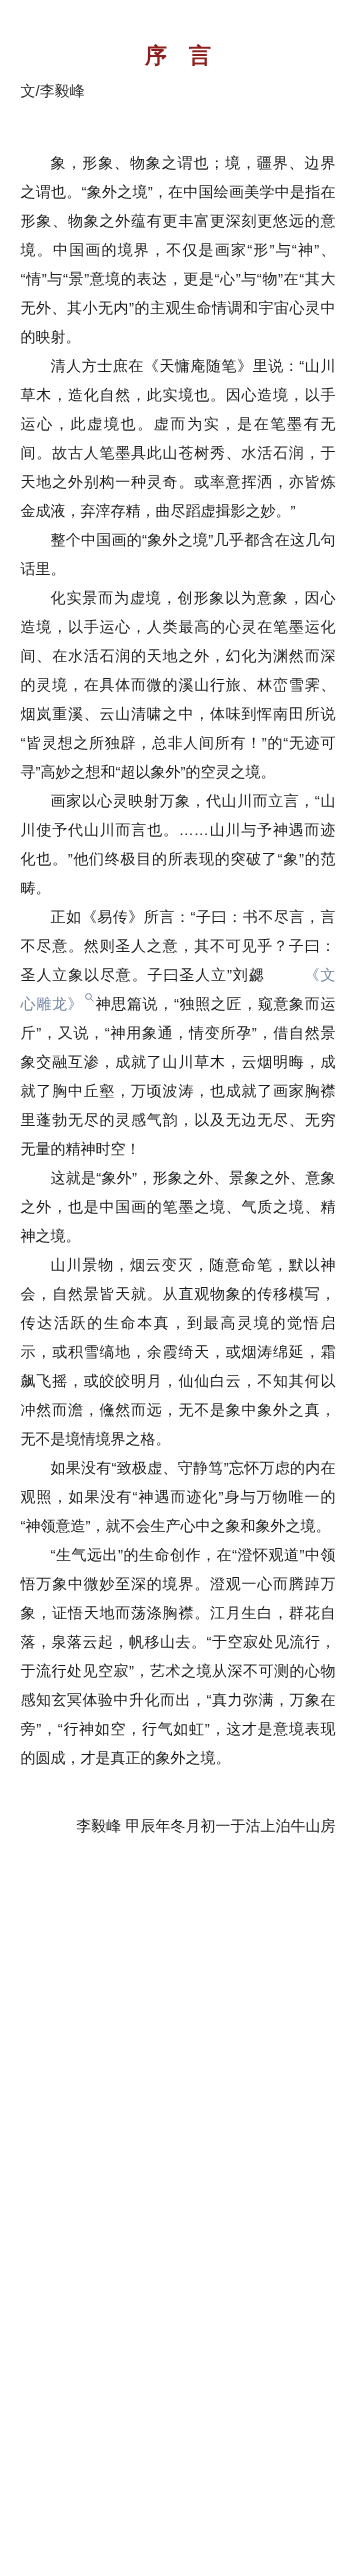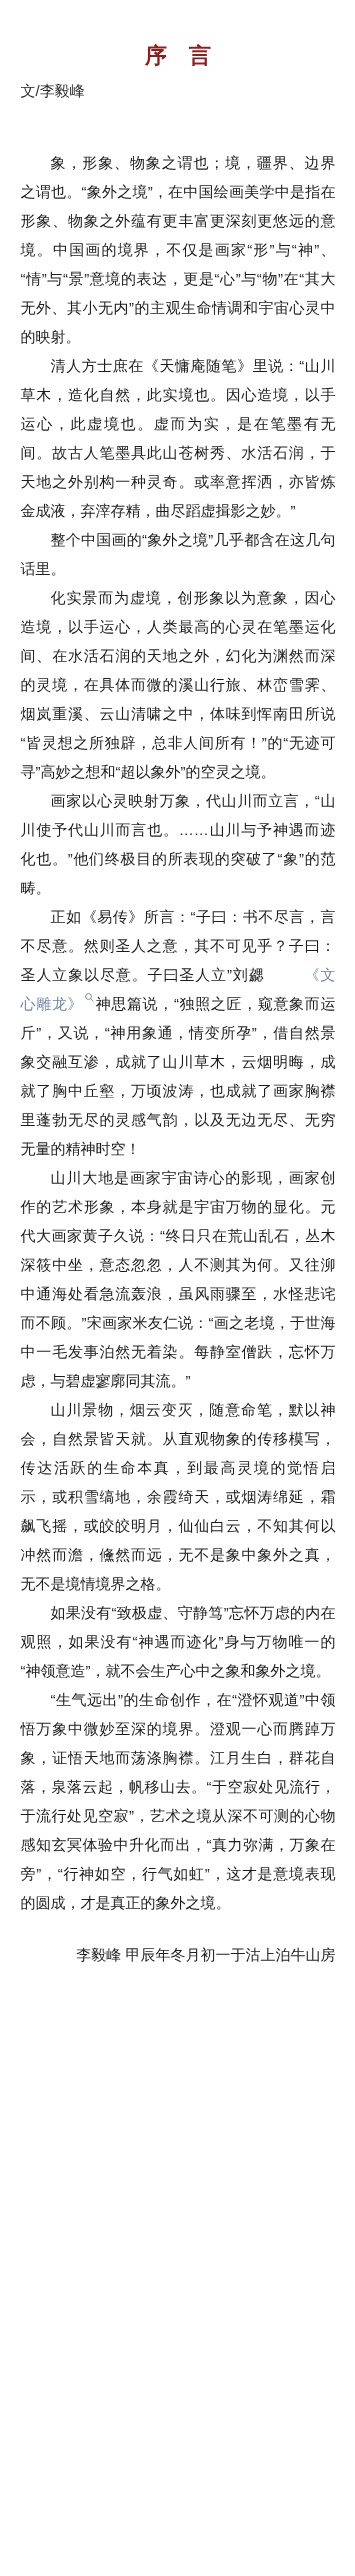--- a/index.html
+++ b/index.html
@@ -47,21 +47,21 @@
     cursor: pointer;
     margin-left: 40px;
   }
   .mag-icon {
     width: 10.8px;
     height: 10.8px;
     vertical-align: super;
     margin-left: 1px;
   }
   .attribution {
-    margin-top: 23px;
+    margin-top: 39px;
     font-size: 15px;
     line-height: 29px;
     color: #222222;
     text-align: right;
   }
 </style>
 </head>
 <body>
 
 <div class="page">
@@ -72,21 +72,21 @@
   <div class="article-body">
     <p>象，形象、物象之谓也；境，疆界、边界之谓也。“象外之境”，在中国绘画美学中是指在形象、物象之外蕴有更丰富更深刻更悠远的意境。中国画的境界，不仅是画家“形”与“神”、“情”与“景”意境的表达，更是“心”与“物”在“其大无外、其小无内”的主观生命情调和宇宙心灵中的映射。</p>
     <p>清人方士庶在《天慵庵随笔》里说：“山川草木，造化自然，此实境也。因心造境，以手运心，此虚境也。虚而为实，是在笔墨有无间。故古人笔墨具此山苍树秀、水活石润，于天地之外别构一种灵奇。或率意挥洒，亦皆炼金成液，弃滓存精，曲尽蹈虚揖影之妙。”</p>
     <p>整个中国画的“象外之境”几乎都含在这几句话里。</p>
     <p>化实景而为虚境，创形象以为意象，因心造境，以手运心，人类最高的心灵在笔墨运化间、在水活石润的天地之外，幻化为渊然而深的灵境，在具体而微的溪山行旅、林峦雪霁、烟岚重溪、云山清啸之中，体味到恽南田所说“皆灵想之所独辟，总非人间所有！”的“无迹可寻”高妙之想和“超以象外”的空灵之境。</p>
     <p>画家以心灵映射万象，代山川而立言，“山川使予代山川而言也。……山川与予神遇而迹化也。”他们终极目的所表现的突破了“象”的范畴。</p>
     <p><span>正如《易传》所言：“子曰：书不尽言，言不尽意。然则圣人之意，其不可见乎？子曰：圣人立象以尽意。子曰圣人立”刘勰</span><a class="ref-link"><span>《文心雕龙》</span><svg class="mag-icon" viewBox="0 0 24 24" aria-hidden="true">
             <circle cx="10" cy="10" r="6.5" fill="none" stroke="currentColor" stroke-width="2.2"></circle>
             <line x1="15" y1="15" x2="21" y2="21" stroke="currentColor" stroke-width="2.2"></line>
           </svg></a><span>神思篇说，“独照之匠，窥意象而运斤”，又说，“神用象通，情变所孕”，借自然景象交融互渗，成就了山川草木，云烟明晦，成就了胸中丘壑，万顷波涛，也成就了画家胸襟里蓬勃无尽的灵感气韵，以及无边无尽、无穷无量的精神时空！</span></p>
-    <p>山川大地是画家宇宙诗心的影现，画家创作的艺术形象，本身就是宇宙万物的显化。元代大画家黄子久说：“终日只在荒山乱石，丛木深筱中坐，意态忽忽，人不测其为何。又往泖中通海处看急流轰浪，虽风雨骤至，水怪悲诧而不顾。”宋画家米友仁说：“画之老境，于世海中一毛发事泊然无着染。每静室僧趺，忘怀万虑，与碧虚寥廓同其流。”</p>
+    <p>这就是“象外”，形象之外、景象之外、意象之外，也是中国画的笔墨之境、气质之境、精神之境。</p>
     <p>山川景物，烟云变灭，随意命笔，默以神会，自然景皆天就。从直观物象的传移模写，传达活跃的生命本真，到最高灵境的觉悟启示，或积雪缟地，余霞绮天，或烟涛绵延，霜飙飞摇，或皎皎明月，仙仙白云，不知其何以冲然而澹，儵然而远，无不是象中象外之真，无不是境情境界之格。</p>
     <p>如果没有“致极虚、守静笃”忘怀万虑的内在观照，如果没有“神遇而迹化”身与万物唯一的“神领意造”，就不会生产心中之象和象外之境。</p>
     <p>“生气远出”的生命创作，在“澄怀观道”中领悟万象中微妙至深的境界。澄观一心而腾踔万象，证悟天地而荡涤胸襟。江月生白，群花自落，泉落云起，帆移山去。“于空寂处见流行，于流行处见空寂”，艺术之境从深不可测的心物感知玄冥体验中升化而出，“真力弥满，万象在旁”，“行神如空，行气如虹”，这才是意境表现的圆成，才是真正的象外之境。</p>
   </div>
 
   <div class="attribution">
     <div>李毅峰 甲辰年冬月初一于沽上泊牛山房</div>
 
   </div>
 

